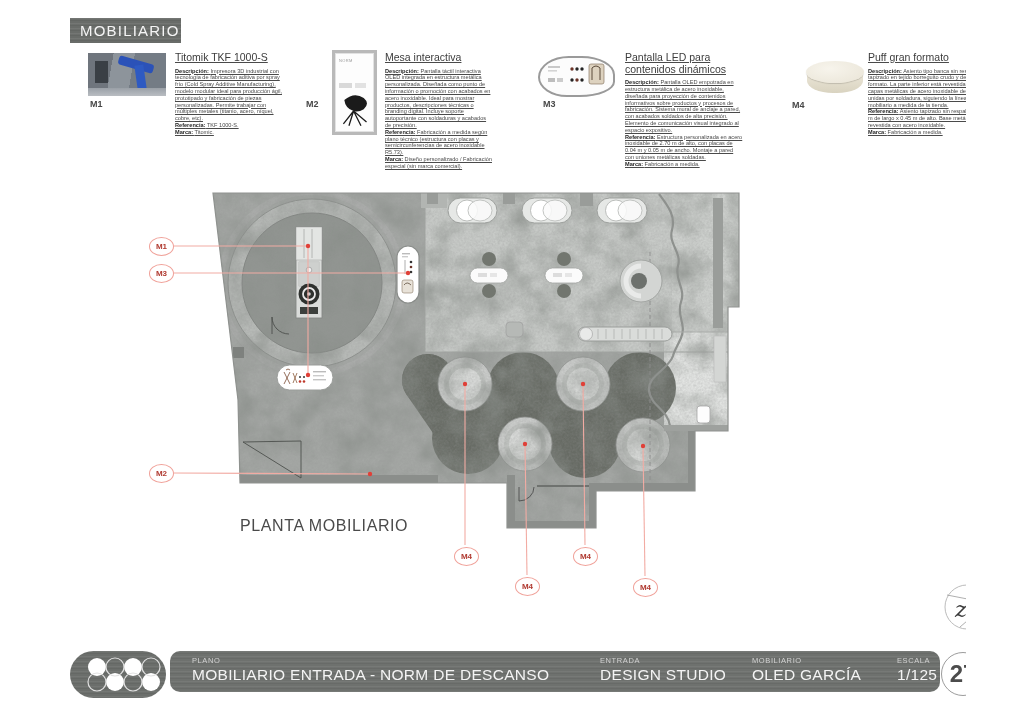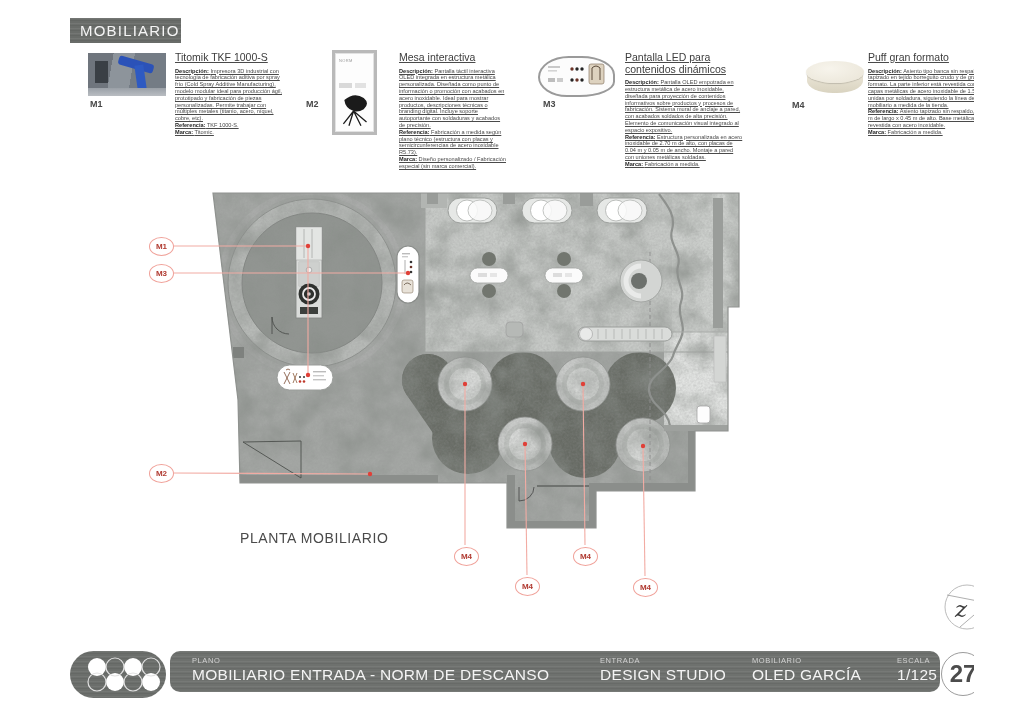--- a/index.html
+++ b/index.html
@@ -1,17 +1,17 @@
 <!DOCTYPE html>
 <html><head>
 <meta charset="utf-8">
 <style>
   html,body{margin:0;padding:0;background:#fff;}
   .page{position:relative;width:966px;height:724px;background:#fff;overflow:hidden;
-        font-family:"Liberation Sans",sans-serif;padding-left:8px;}
+        font-family:"Liberation Sans",sans-serif;}
   
   .header-box{position:absolute;left:70px;top:18px;width:91px;height:17px;padding:4px 10px;
     background:#696c69;background-image:repeating-linear-gradient(180deg,rgba(255,255,255,.07) 0 1px,rgba(0,0,0,.06) 2px 3px,transparent 3px 5px);
     color:#f5f5f5;font-size:15px;letter-spacing:1.2px;line-height:17px;}
   
   .leg-text{position:absolute;color:#4a4a4a;text-decoration:underline;}
   .leg-title{font-size:10.5px;color:#3c3c3c;margin:0 0 4px 0;line-height:1.1;}
   .leg-body p{margin:0;font-size:5.6px;line-height:1.22;color:#4a4a4a;}
   .leg-body b{color:#262626;}
   .leg-code{position:absolute;font-size:9px;font-weight:bold;color:#474747;}
@@ -31,21 +31,21 @@
     border:2px solid #9a9a9a;border-radius:48% 52% 55% 45% / 62% 55% 45% 58%;}
   .thumb-puff{position:absolute;left:806px;top:60px;width:58px;height:38px;}
   .thumb-puff .body{position:absolute;left:1px;top:12px;width:56px;height:21px;
     background:linear-gradient(#ece7d9,#d9d3c0);border-radius:4px 4px 26px 26px/4px 4px 12px 12px;}
   .thumb-puff .top{position:absolute;left:0;top:1px;width:58px;height:22px;border-radius:50%;
     background:radial-gradient(ellipse at 40% 35%,#f7f4ec,#e9e4d6);box-shadow:0 1px 1px rgba(0,0,0,.15);}
   
   .marker{position:absolute;width:23px;height:17px;border:1.2px solid #f0a29a;border-radius:50%;
     background:#fff;color:#b03a31;font-size:8px;font-weight:bold;
     display:flex;align-items:center;justify-content:center;}
-  .plan-caption{position:absolute;left:240px;top:517px;font-size:14px;letter-spacing:.6px;color:#4a4a4a;margin-top:13px;}
+  .plan-caption{position:absolute;left:240px;top:517px;font-size:16px;letter-spacing:.6px;color:#4a4a4a;}
   
   .tb-logo{position:absolute;left:70px;top:651px;width:96px;height:47px;border-radius:24px;
     background:#6b6e6b;background-image:repeating-linear-gradient(180deg,rgba(255,255,255,.06) 0 1px,rgba(0,0,0,.06) 2px 3px,transparent 3px 5px);}
   .tb-bar{position:absolute;left:170px;top:651px;width:770px;height:41px;border-radius:10px;
     background:#6e716e;background-image:repeating-linear-gradient(180deg,rgba(255,255,255,.06) 0 1px,rgba(0,0,0,.06) 2px 3px,transparent 3px 5px);}
   .tb-field{position:absolute;top:5px;}
   .tb-label{font-size:7.5px;color:#d2d2d2;letter-spacing:.6px;}
   .tb-value{font-size:15.5px;color:#f4f4f4;letter-spacing:.3px;margin-top:1px;white-space:nowrap;}
   .tb-sheet{position:absolute;left:941px;top:652px;width:42px;height:42px;border-radius:50%;
     background:#fff;border:1px solid #9c9c9c;display:flex;align-items:center;justify-content:center;
@@ -79,21 +79,21 @@
   <div class="thumb-poster">
     <div class="brand">NORM</div>
     <div class="bar1"></div>
     <div class="bar2"></div>
     <svg width="37" height="36" viewBox="0 0 40 38">
       <path d="M9,7 Q20,-2 30,5 Q37,11 30,17 Q24,21 19,19 Q10,16 9,7" fill="#1b1b1b"></path>
       <path d="M19,19 L8,33 M19,19 L33,31 M19,19 L14,35 M19,19 L27,35" stroke="#1b1b1b" stroke-width="1.4" fill="none"></path>
     </svg>
   </div>
   <div class="leg-code" style="left:306px;top:99px">M2</div>
-  <div class="leg-text" style="left:399px;top:52px;width:108px">
+  <div class="leg-text" style="left:385px;top:52px;width:108px">
     <p class="leg-title">Mesa interactiva</p>
     <div class="leg-body">
       <p><b>Descripción:</b> <span>Pantalla táctil interactiva OLED integrada en estructura metálica personalizada. Diseñada como punto de información o promoción con acabados en acero inoxidable. Ideal para mostrar productos, descripciones técnicas o branding digital. Incluye soporte autoportante con soldaduras y acabados de precisión.</span></p>
       <p><b>Referencia:</b> <span>Fabricación a medida según plano técnico (estructura con placas y semicircunferencias de acero inoxidable R5.73).</span></p>
       <p><b>Marca:</b> <span>Diseño personalizado / Fabricación especial (sin marca comercial).</span></p>
     </div>
   </div>
 
   <div class="thumb-blob">
     <svg width="69" height="33" viewBox="0 0 69 33">

